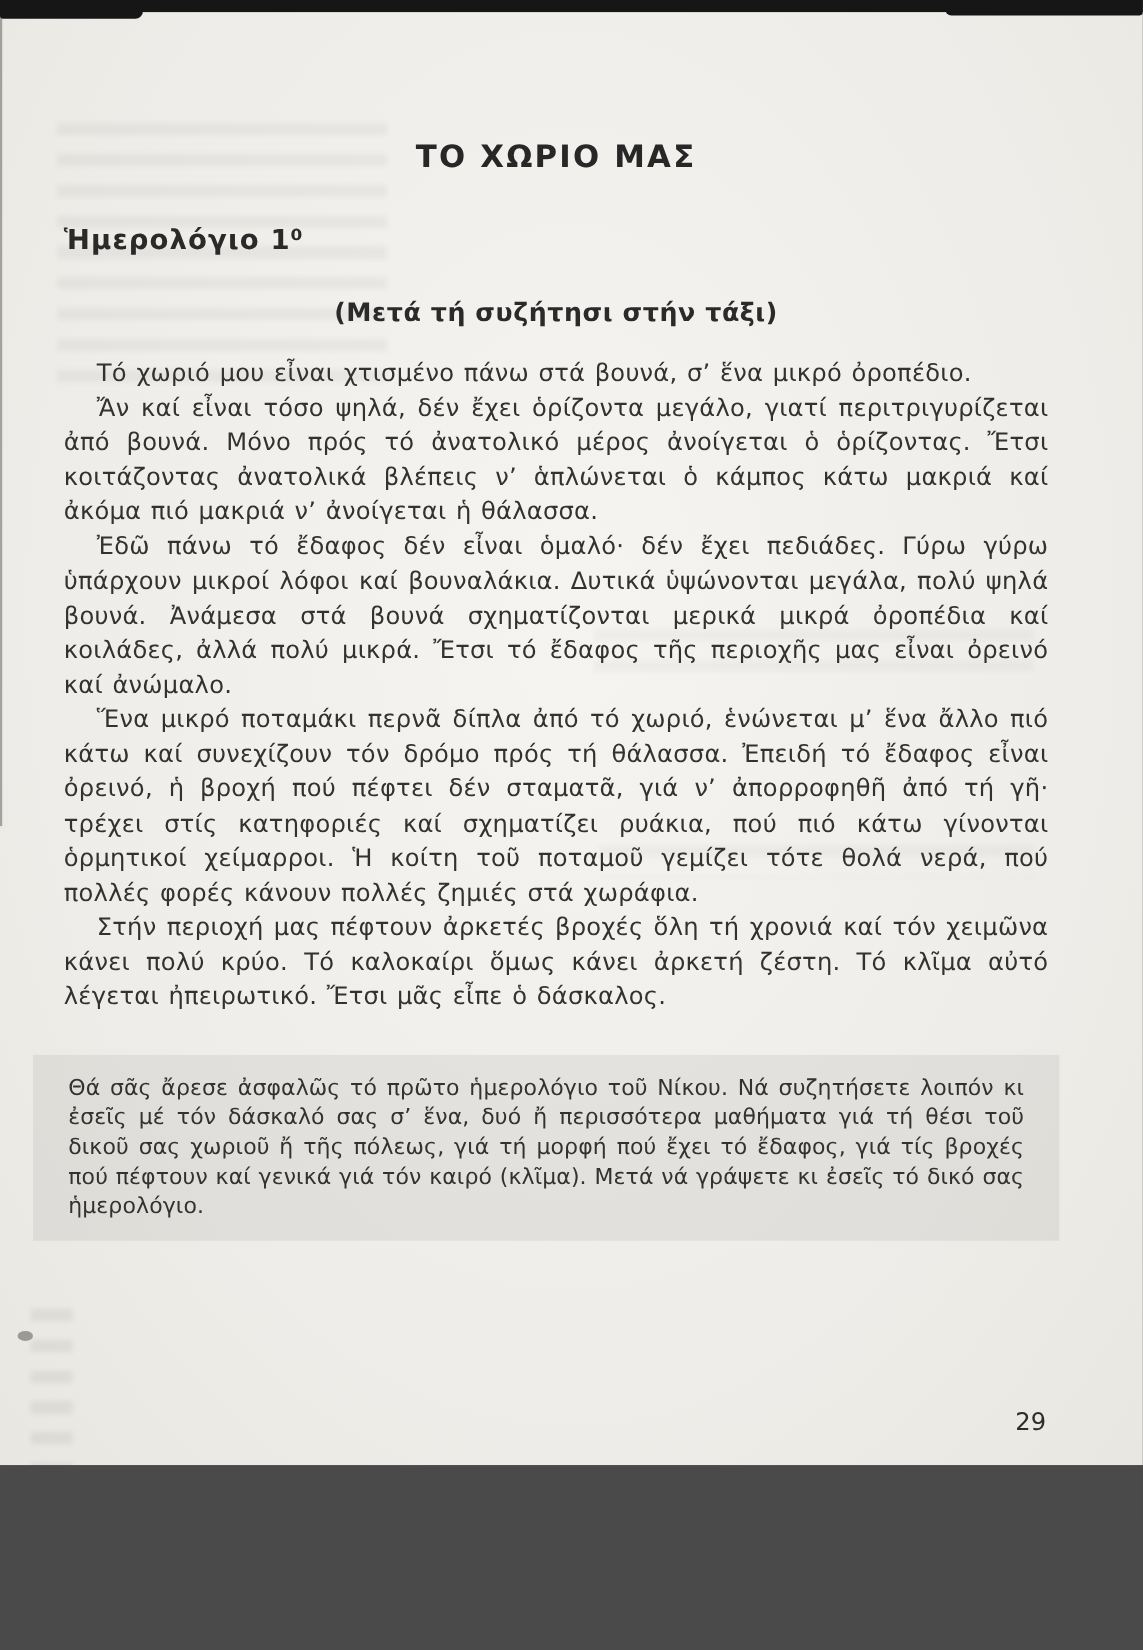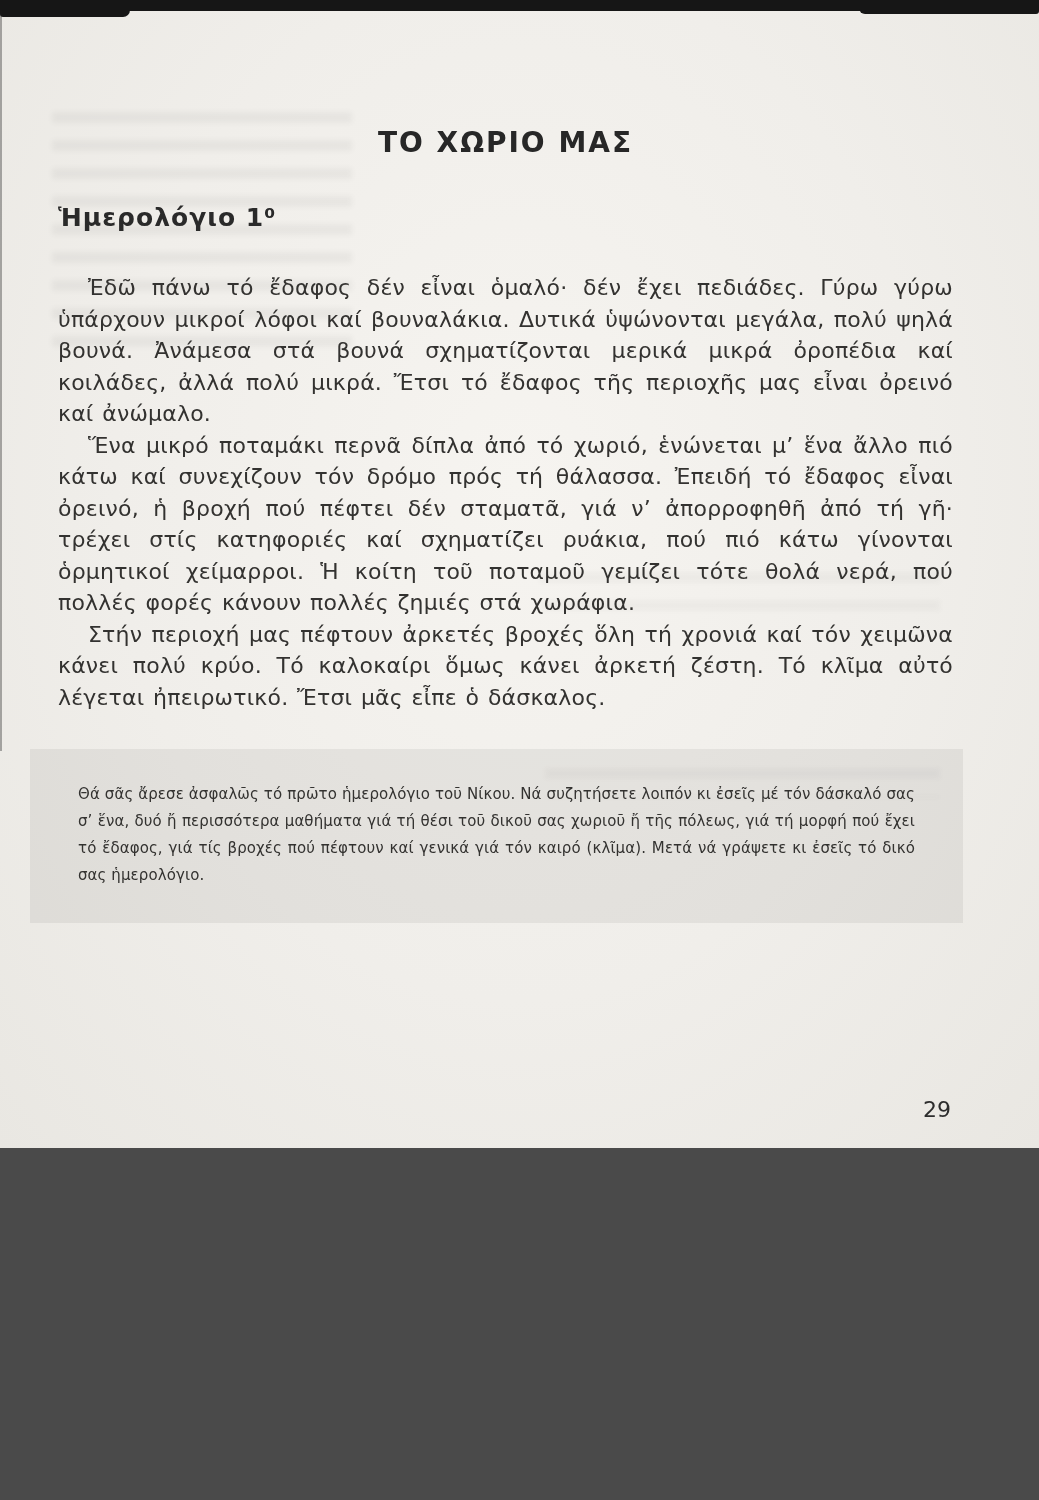--- a/index.html
+++ b/index.html
@@ -4,21 +4,21 @@
 <style>
   * { box-sizing: border-box; }
   html, body { margin: 0; padding: 0; }
   body {
     background: #4a4a4a;
     font-family: "DejaVu Sans", "Liberation Sans", sans-serif;
   }
   .page {
     position: relative;
     width: 1039px;
-    height: 1148px;
+    height: 1332px;
     margin: 0 auto;
     overflow: hidden;
     background: radial-gradient(ellipse at 50% 42%, #f6f4f0 0%, #f0eeea 55%, #e9e7e2 100%);
     color: #2d2d2d;
   }
   
   .edge-top {
     position: absolute; top: 0; left: 0; width: 100%; height: 11px;
     background: #161616;
   }
@@ -85,22 +85,22 @@
     padding: 16px 32px 18px 32px;
     background: rgba(60, 58, 50, 0.075);
   }
   .ex-label {
     flex: 0 0 128px;
     font-size: 21px; font-weight: bold; color: #2e2d2b;
     padding-top: 1px;
   }
   .ex-text {
     flex: 1;
-    margin: 16px;
-    font-size: 15px;
+    margin: 0;
+    font-size: 20px;
     line-height: 27px;
     text-align: justify;
     letter-spacing: 0.1px;
     color: #333230;
   }
   .pagenum {
     position: absolute; right: 88px; bottom: 26px;
     font-size: 22px; color: #2d2d2d;
   }
 </style>
@@ -117,22 +117,25 @@
   <div class="bleed bleed-a"></div>
   <div class="bleed bleed-b"></div>
   <div class="bleed bleed-c"></div>
   <div class="bleed bleed-d"></div>
   <div class="bleed bleed-e"></div>
   <div class="speck"></div>
 
   <main class="content">
     <h1 class="title">ΤΟ ΧΩΡΙΟ ΜΑΣ</h1>
     <h2 class="subtitle">Ἡμερολόγιο 1⁰</h2>
+    <h3 class="subsubtitle">(Μετά τή συζήτησι στήν τάξι)</h3>
 
     <div class="bodytext">
+      <p>Τό χωριό μου εἶναι χτισμένο πάνω στά βουνά, σ’ ἕνα μικρό ὀροπέδιο.</p>
+      <p>Ἄν καί εἶναι τόσο ψηλά, δέν ἔχει ὁρίζοντα μεγάλο, γιατί περιτριγυρίζεται ἀπό βουνά. Μόνο πρός τό ἀνατολικό μέρος ἀνοίγεται ὁ ὁρίζοντας. Ἔτσι κοιτάζοντας ἀνατολικά βλέπεις ν’ ἁπλώνεται ὁ κάμπος κάτω μακριά καί ἀκόμα πιό μακριά ν’ ἀνοίγεται ἡ θάλασσα.</p>
       <p>Ἐδῶ πάνω τό ἔδαφος δέν εἶναι ὁμαλό· δέν ἔχει πεδιάδες. Γύρω γύρω ὑπάρχουν μικροί λόφοι καί βουναλάκια. Δυτικά ὑψώνονται μεγάλα, πολύ ψηλά βουνά. Ἀνάμεσα στά βουνά σχηματίζονται μερικά μικρά ὀροπέδια καί κοιλάδες, ἀλλά πολύ μικρά. Ἔτσι τό ἔδαφος τῆς περιοχῆς μας εἶναι ὀρεινό καί ἀνώμαλο.</p>
       <p>Ἕνα μικρό ποταμάκι περνᾶ δίπλα ἀπό τό χωριό, ἑνώνεται μ’ ἕνα ἄλλο πιό κάτω καί συνεχίζουν τόν δρόμο πρός τή θάλασσα. Ἐπειδή τό ἔδαφος εἶναι ὀρεινό, ἡ βροχή πού πέφτει δέν σταματᾶ, γιά ν’ ἀπορροφηθῆ ἀπό τή γῆ· τρέχει στίς κατηφοριές καί σχηματίζει ρυάκια, πού πιό κάτω γίνονται ὁρμητικοί χείμαρροι. Ἡ κοίτη τοῦ ποταμοῦ γεμίζει τότε θολά νερά, πού πολλές φορές κάνουν πολλές ζημιές στά χωράφια.</p>
       <p>Στήν περιοχή μας πέφτουν ἀρκετές βροχές ὅλη τή χρονιά καί τόν χειμῶνα κάνει πολύ κρύο. Τό καλοκαίρι ὅμως κάνει ἀρκετή ζέστη. Τό κλῖμα αὐτό λέγεται ἠπειρωτικό. Ἔτσι μᾶς εἶπε ὁ δάσκαλος.</p>
     </div>
 
     <section class="exercises">
       <p class="ex-text">Θά σᾶς ἄρεσε ἀσφαλῶς τό πρῶτο ἡμερολόγιο τοῦ Νίκου. Νά συζητήσετε λοιπόν κι ἐσεῖς μέ τόν δάσκαλό σας σ’ ἕνα, δυό ἤ περισσότερα μαθήματα γιά τή θέσι τοῦ δικοῦ σας χωριοῦ ἤ τῆς πόλεως, γιά τή μορφή πού ἔχει τό ἔδαφος, γιά τίς βροχές πού πέφτουν καί γενικά γιά τόν καιρό (κλῖμα). Μετά νά γράψετε κι ἐσεῖς τό δικό σας ἡμερολόγιο.</p>
     </section>
   </main>
 

